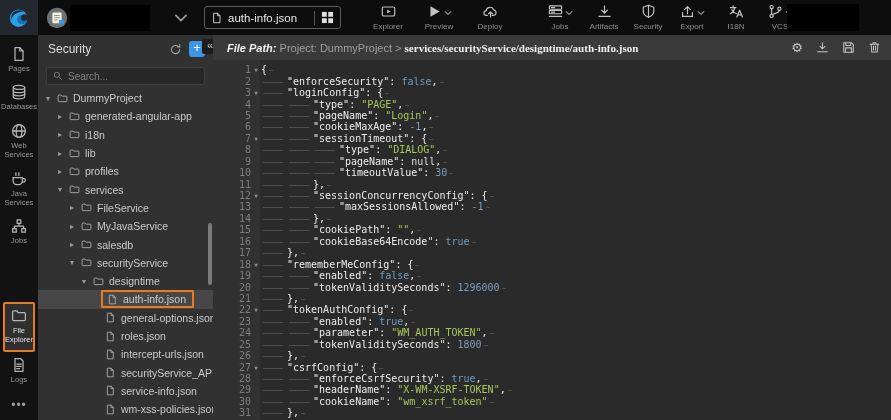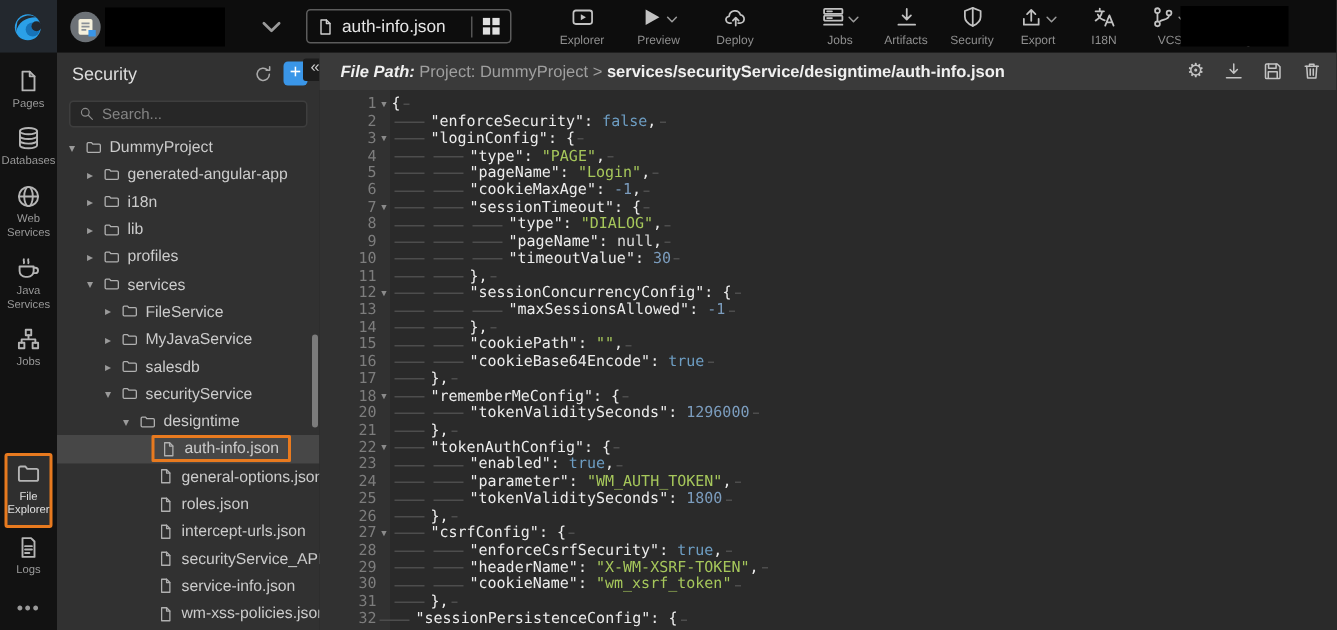--- a/index.html
+++ b/index.html
@@ -57,21 +57,21 @@
   .hl-box { display:inline-flex; align-items:center; border:2px solid #e87a1f; border-radius:1px; padding:1px 6px 1px 4px; margin-left:-4px; }
   .hl-box .icon { margin-right:5px; }
   .scroll-thumb { position:absolute; right:1px; top:188px; width:4px; height:62px; background:#7b7b7b; border-radius:2px; }
 
   
   .editor { position:absolute; left:213px; top:35px; width:678px; height:385px; background:#2a2a2a; }
   .path-bar { height:25px; background:#3a3a3a; display:flex; align-items:center; padding:0 10px 0 14px; }
   .path-text { font-size:11px; white-space:nowrap; overflow:hidden; flex:1; }
   .path-prefix { color:#f0f0f0; font-weight:bold;font-style:italic; }
   .path-project { color:#9f9f9f; }
-  .path-file { color:#f0f0f0; font-weight:bold; }
+  .path-file { color:#f0f0f0; font-weight:bold;font-family:Liberation Serif, serif; }
   .path-actions { display:flex; align-items:center; gap:13px; color:#c3c3c3; }
   .path-actions .icon { font-size:13px; display:flex; cursor:pointer; }
 
   .code-area { position:absolute; left:0; top:25px; right:0; bottom:0; overflow:hidden; font-family:"DejaVu Sans Mono", monospace; font-size:10px; padding-top:4px; }
   .gutter-bg { position:absolute; left:0; top:25px; bottom:0; width:47px; background:#313131; }
   .code-line { height:11.45px; display:flex; align-items:center; position:relative; z-index:1; }
   .ln-num { width:38px; text-align:right; color:#7d7d7d; flex:none; }
   .ln-fold { width:10px; text-align:center; color:#8a8a8a; font-size:6px; flex:none; }
   .ln-content { white-space:pre; }
   .tab-ch { display:inline-block; width:26px; height:10px; vertical-align:middle; position:relative; }
@@ -657,20 +657,25 @@
         <span class="ln-num">17</span>
         <span class="ln-fold"></span>
         <span class="ln-content"><span class="tab-ch"></span><span class="tk-p">},</span><span class="crlf"></span></span>
       </div>
       <div class="code-line">
         <span class="ln-num">18</span>
         <span class="ln-fold">▼</span>
         <span class="ln-content"><span class="tab-ch"></span><span class="tk-k">"rememberMeConfig"</span><span class="tk-p">: {</span><span class="crlf"></span></span>
       </div>
       <div class="code-line">
+        <span class="ln-num">19</span>
+        <span class="ln-fold"></span>
+        <span class="ln-content"><span class="tab-ch"></span><span class="tab-ch"></span><span class="tk-k">"enabled"</span><span class="tk-p">: </span><span class="tk-b">false</span><span class="tk-p">,</span><span class="crlf"></span></span>
+      </div>
+      <div class="code-line">
         <span class="ln-num">20</span>
         <span class="ln-fold"></span>
         <span class="ln-content"><span class="tab-ch"></span><span class="tab-ch"></span><span class="tk-k">"tokenValiditySeconds"</span><span class="tk-p">: </span><span class="tk-n">1296000</span><span class="crlf"></span></span>
       </div>
       <div class="code-line">
         <span class="ln-num">21</span>
         <span class="ln-fold"></span>
         <span class="ln-content"><span class="tab-ch"></span><span class="tk-p">},</span><span class="crlf"></span></span>
       </div>
       <div class="code-line">

